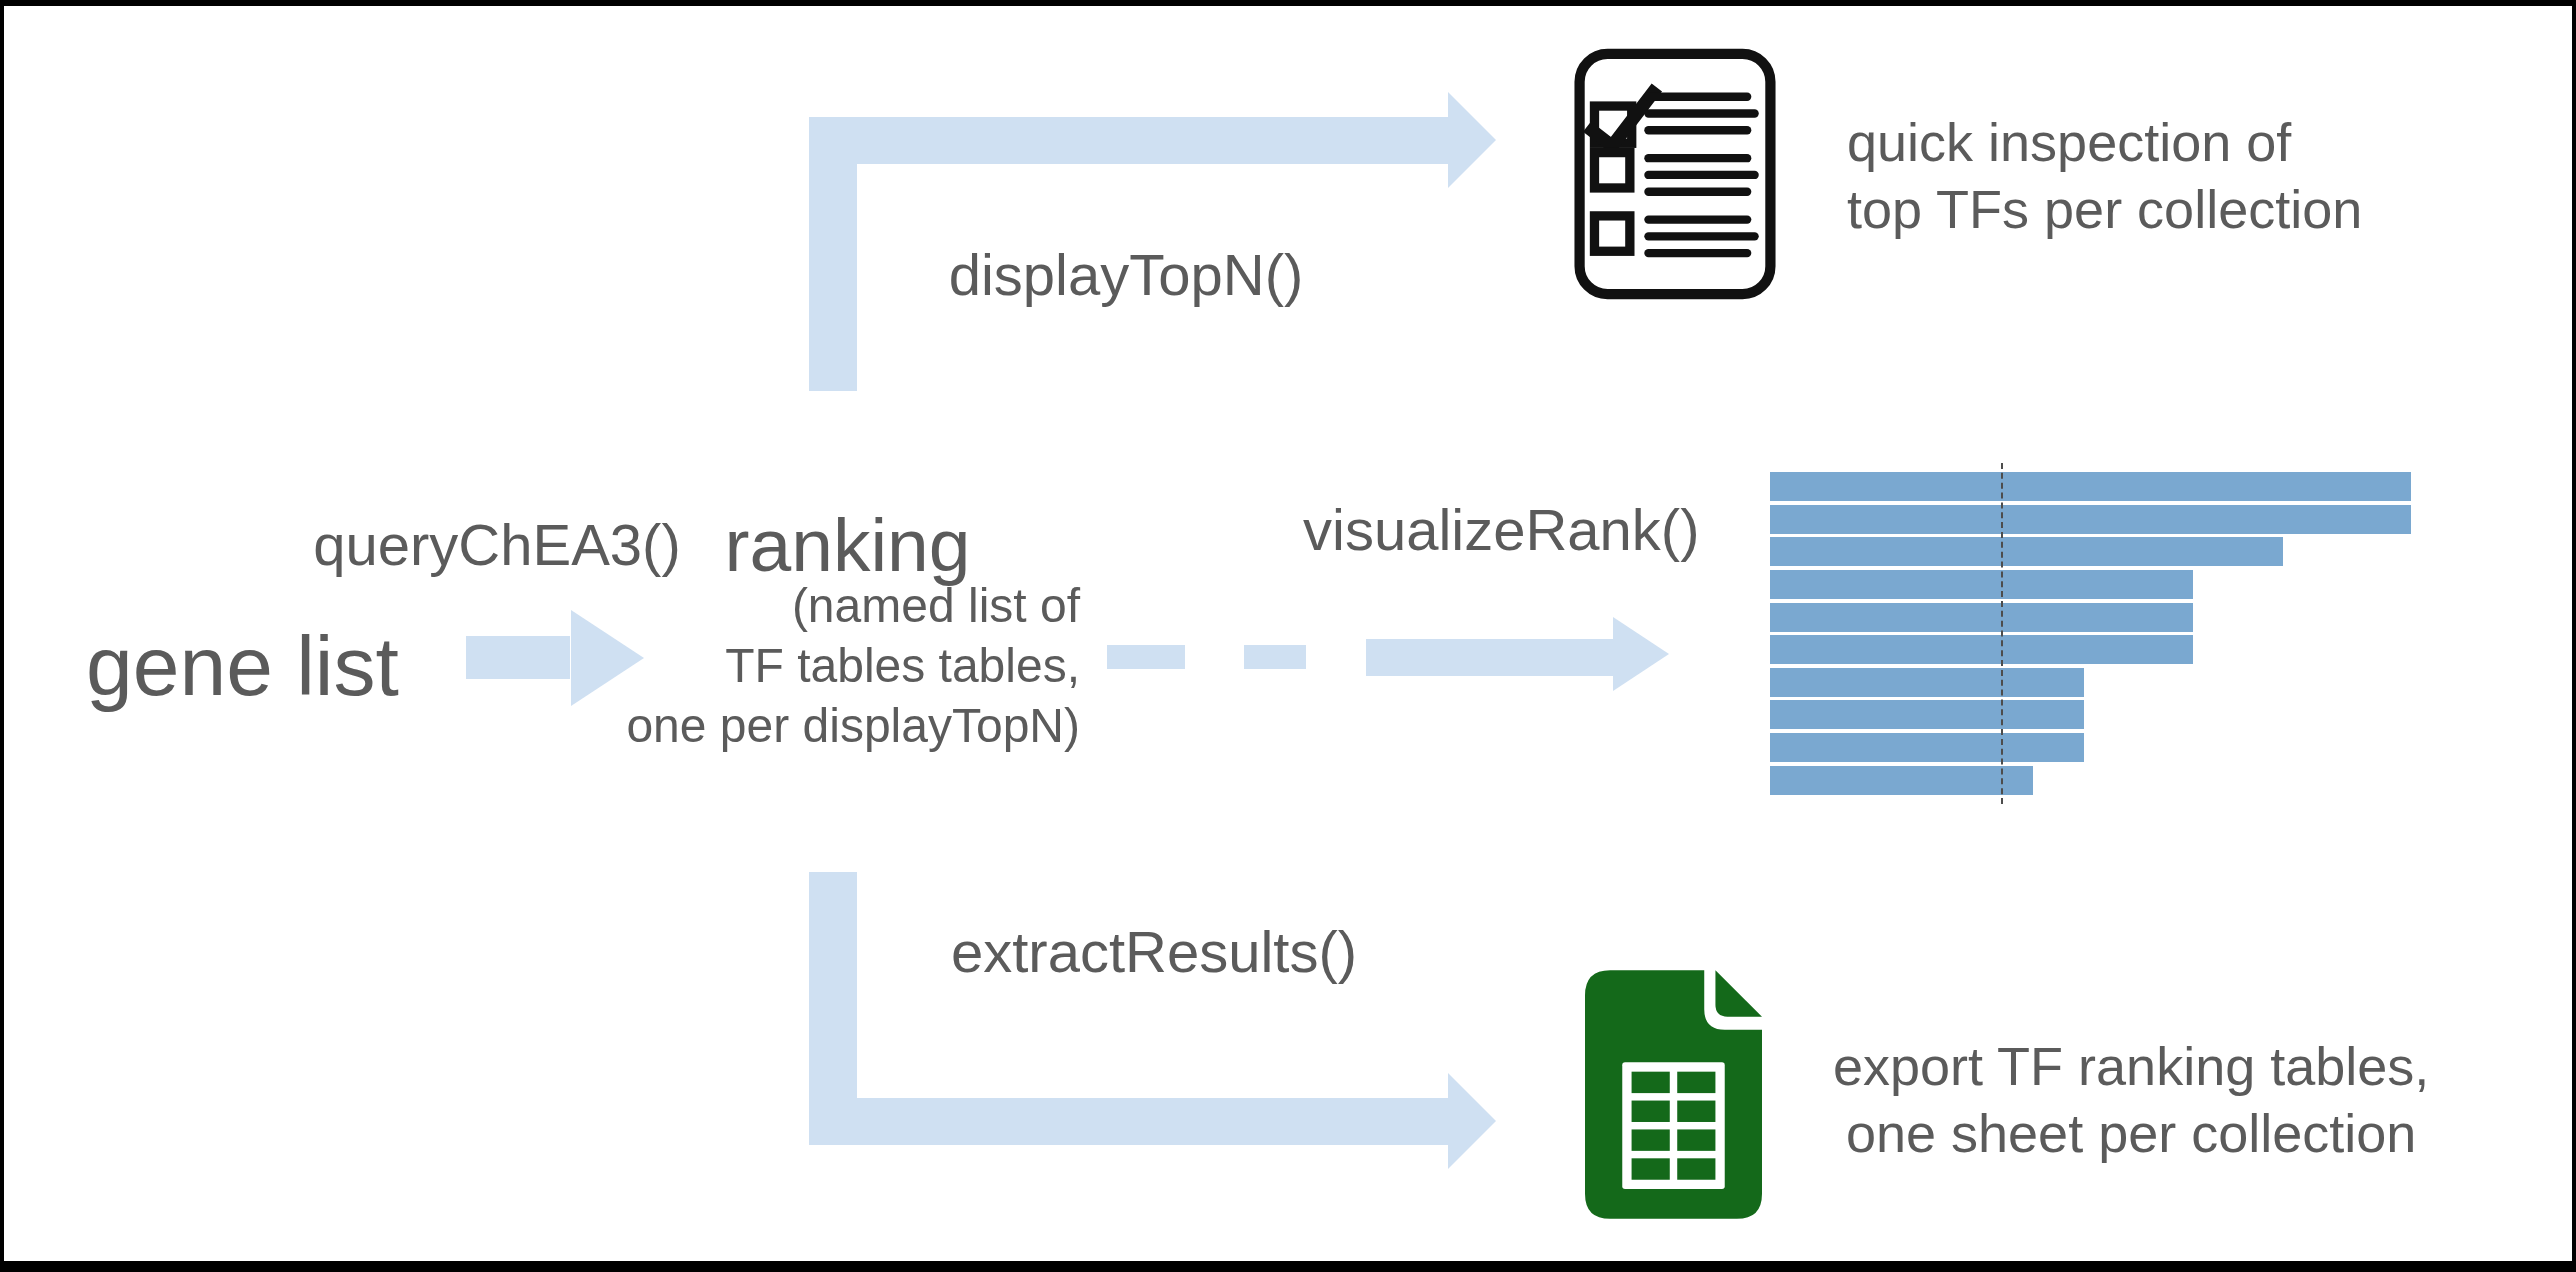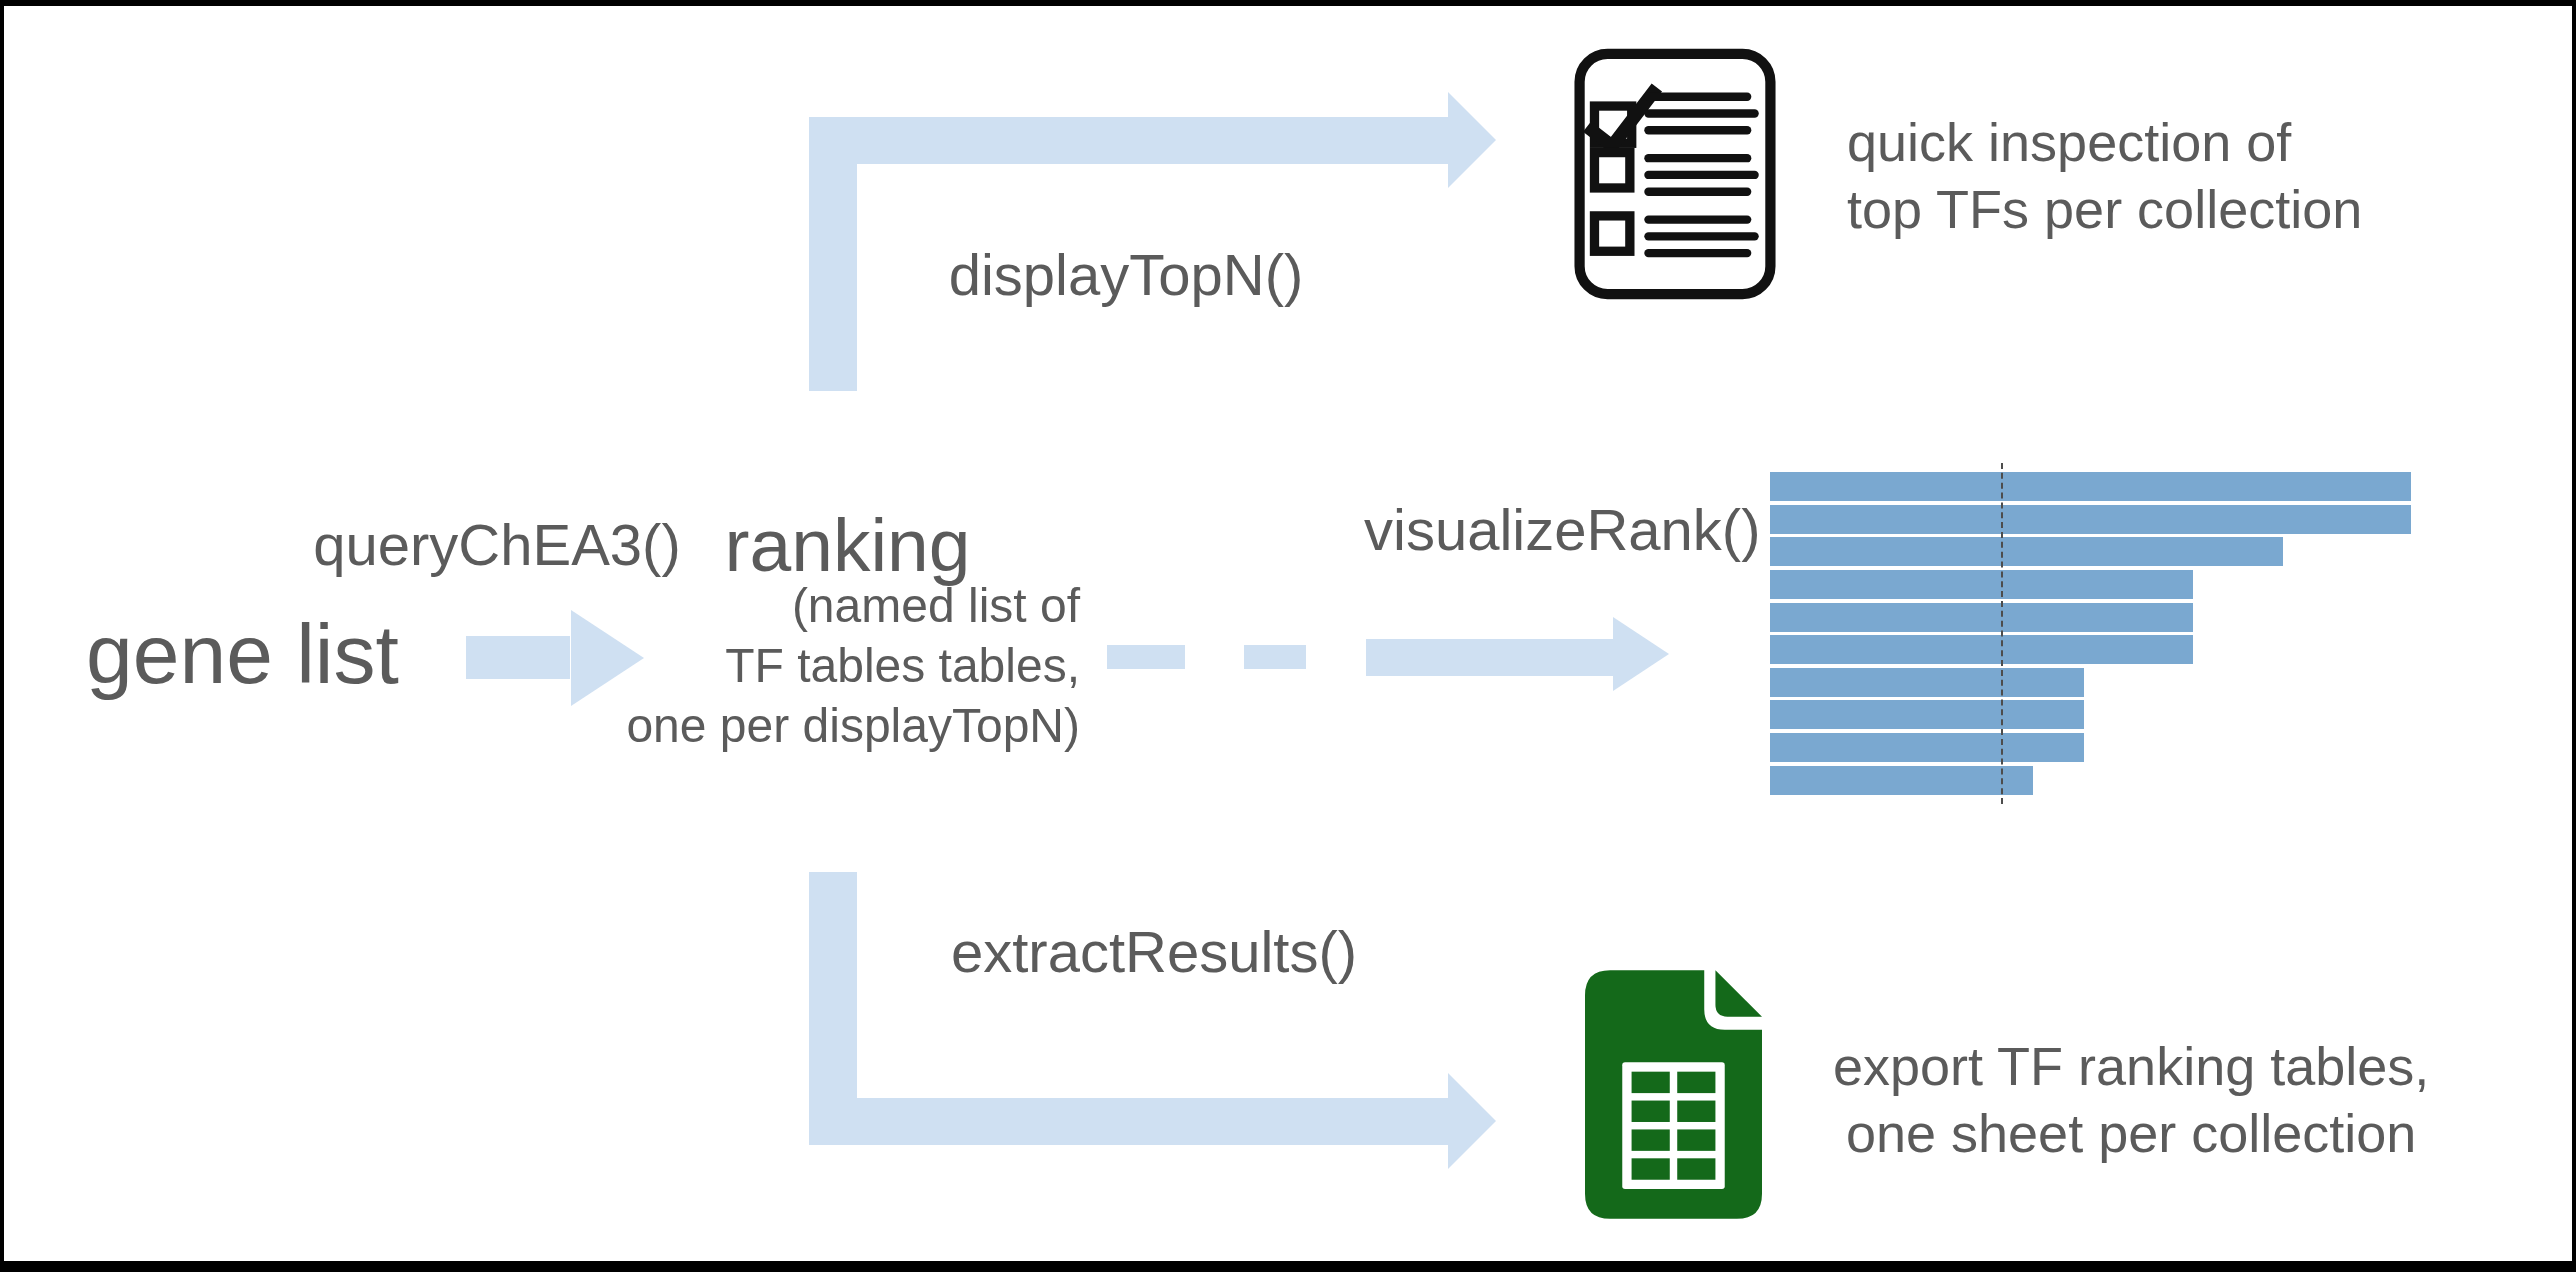--- a/index.html
+++ b/index.html
@@ -9,21 +9,21 @@
   }
   
   .edge{position:absolute;background:var(--frame);}
   .edge-top{left:0;top:0;width:2576px;height:5.6px;}
   .edge-bottom{left:0;top:1261px;width:2576px;height:11.2px;}
   .edge-left{left:0;top:0;width:3.7px;height:1273px;}
   .edge-right{left:2572px;top:0;width:3.7px;height:1268px;}
 
   .label{position:absolute;color:var(--text);}
   .fn{font-size:58px;width:392px;text-align:center;letter-spacing:0;}
-  .big{font-size:84px;}
+  .big{font-size:84px;margin-top:12px;}
   .title{font-size:75px;font-weight:400;}
   .sub{font-size:48px;line-height:60px;text-align:right;}
   .out-text{font-size:54px;line-height:67px;}
 
   
   .apiece{position:absolute;background:var(--arrow);}
   .ahead{position:absolute;width:0;height:0;}
 
   
   .chart{position:absolute;left:1770px;top:472px;width:641px;height:323px;}
@@ -87,21 +87,21 @@
         <line x1="80" y1="220" x2="186" y2="220" stroke-width="9" stroke-linecap="round"></line>
       </g>
     </svg>
   </div>
 
   <div class="label out-text" style="left:1835px;top:109px;margin-left:12px;">
     <span>quick inspection of</span><br>
     <span>top TFs per collection</span>
   </div>
 
-  <div class="label fn" style="left:1364px;top:496px;">visualizeRank()</div>
+  <div class="label fn" style="left:1303px;top:496px;">visualizeRank()</div>
   <div>
     <div class="apiece" style="left:1107px;top:645px;width:78px;height:24px;"></div>
     <div class="apiece" style="left:1244px;top:645px;width:62px;height:24px;"></div>
     <div class="apiece" style="left:1366px;top:639px;width:247px;height:37px;"></div>
     <div class="ahead" style="left:1613px;top:617px;border-top:37px solid transparent;border-bottom:37px solid transparent;border-left:56px solid var(--arrow);"></div>
   </div>
 
   <div class="chart">
     <div class="bars">
         <div class="rankbar" style="top: 0px; width: 641px;"></div>

